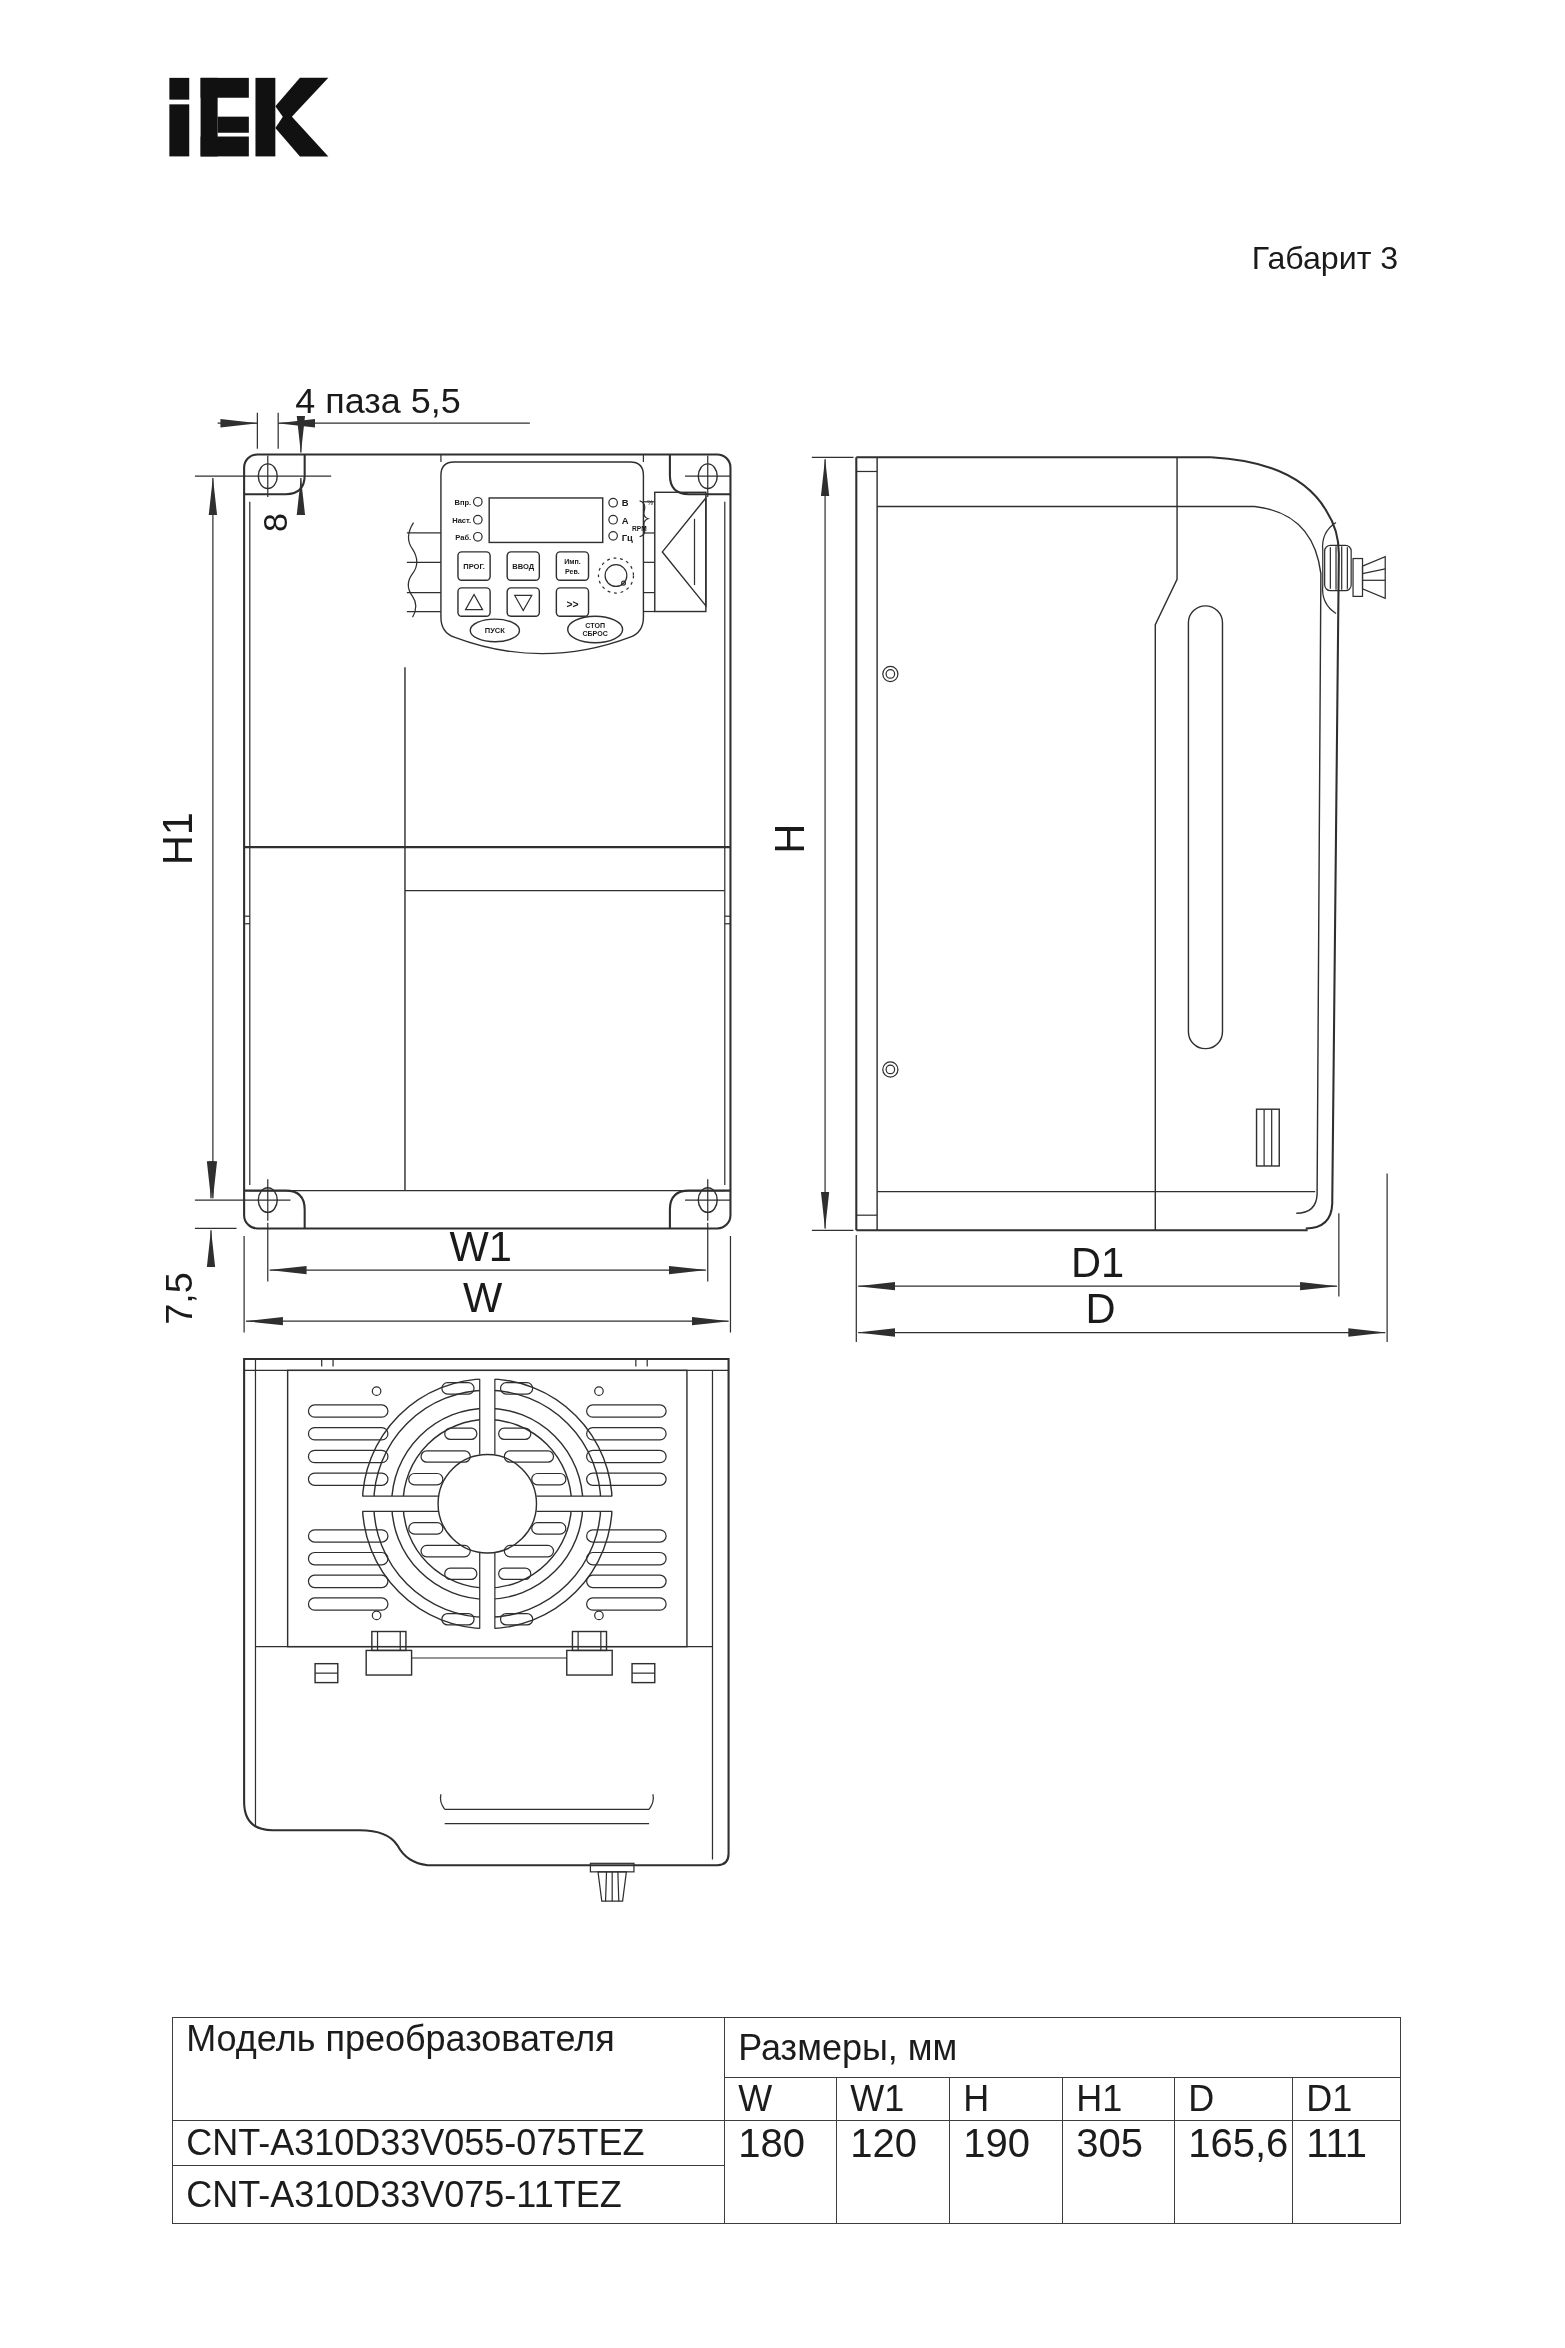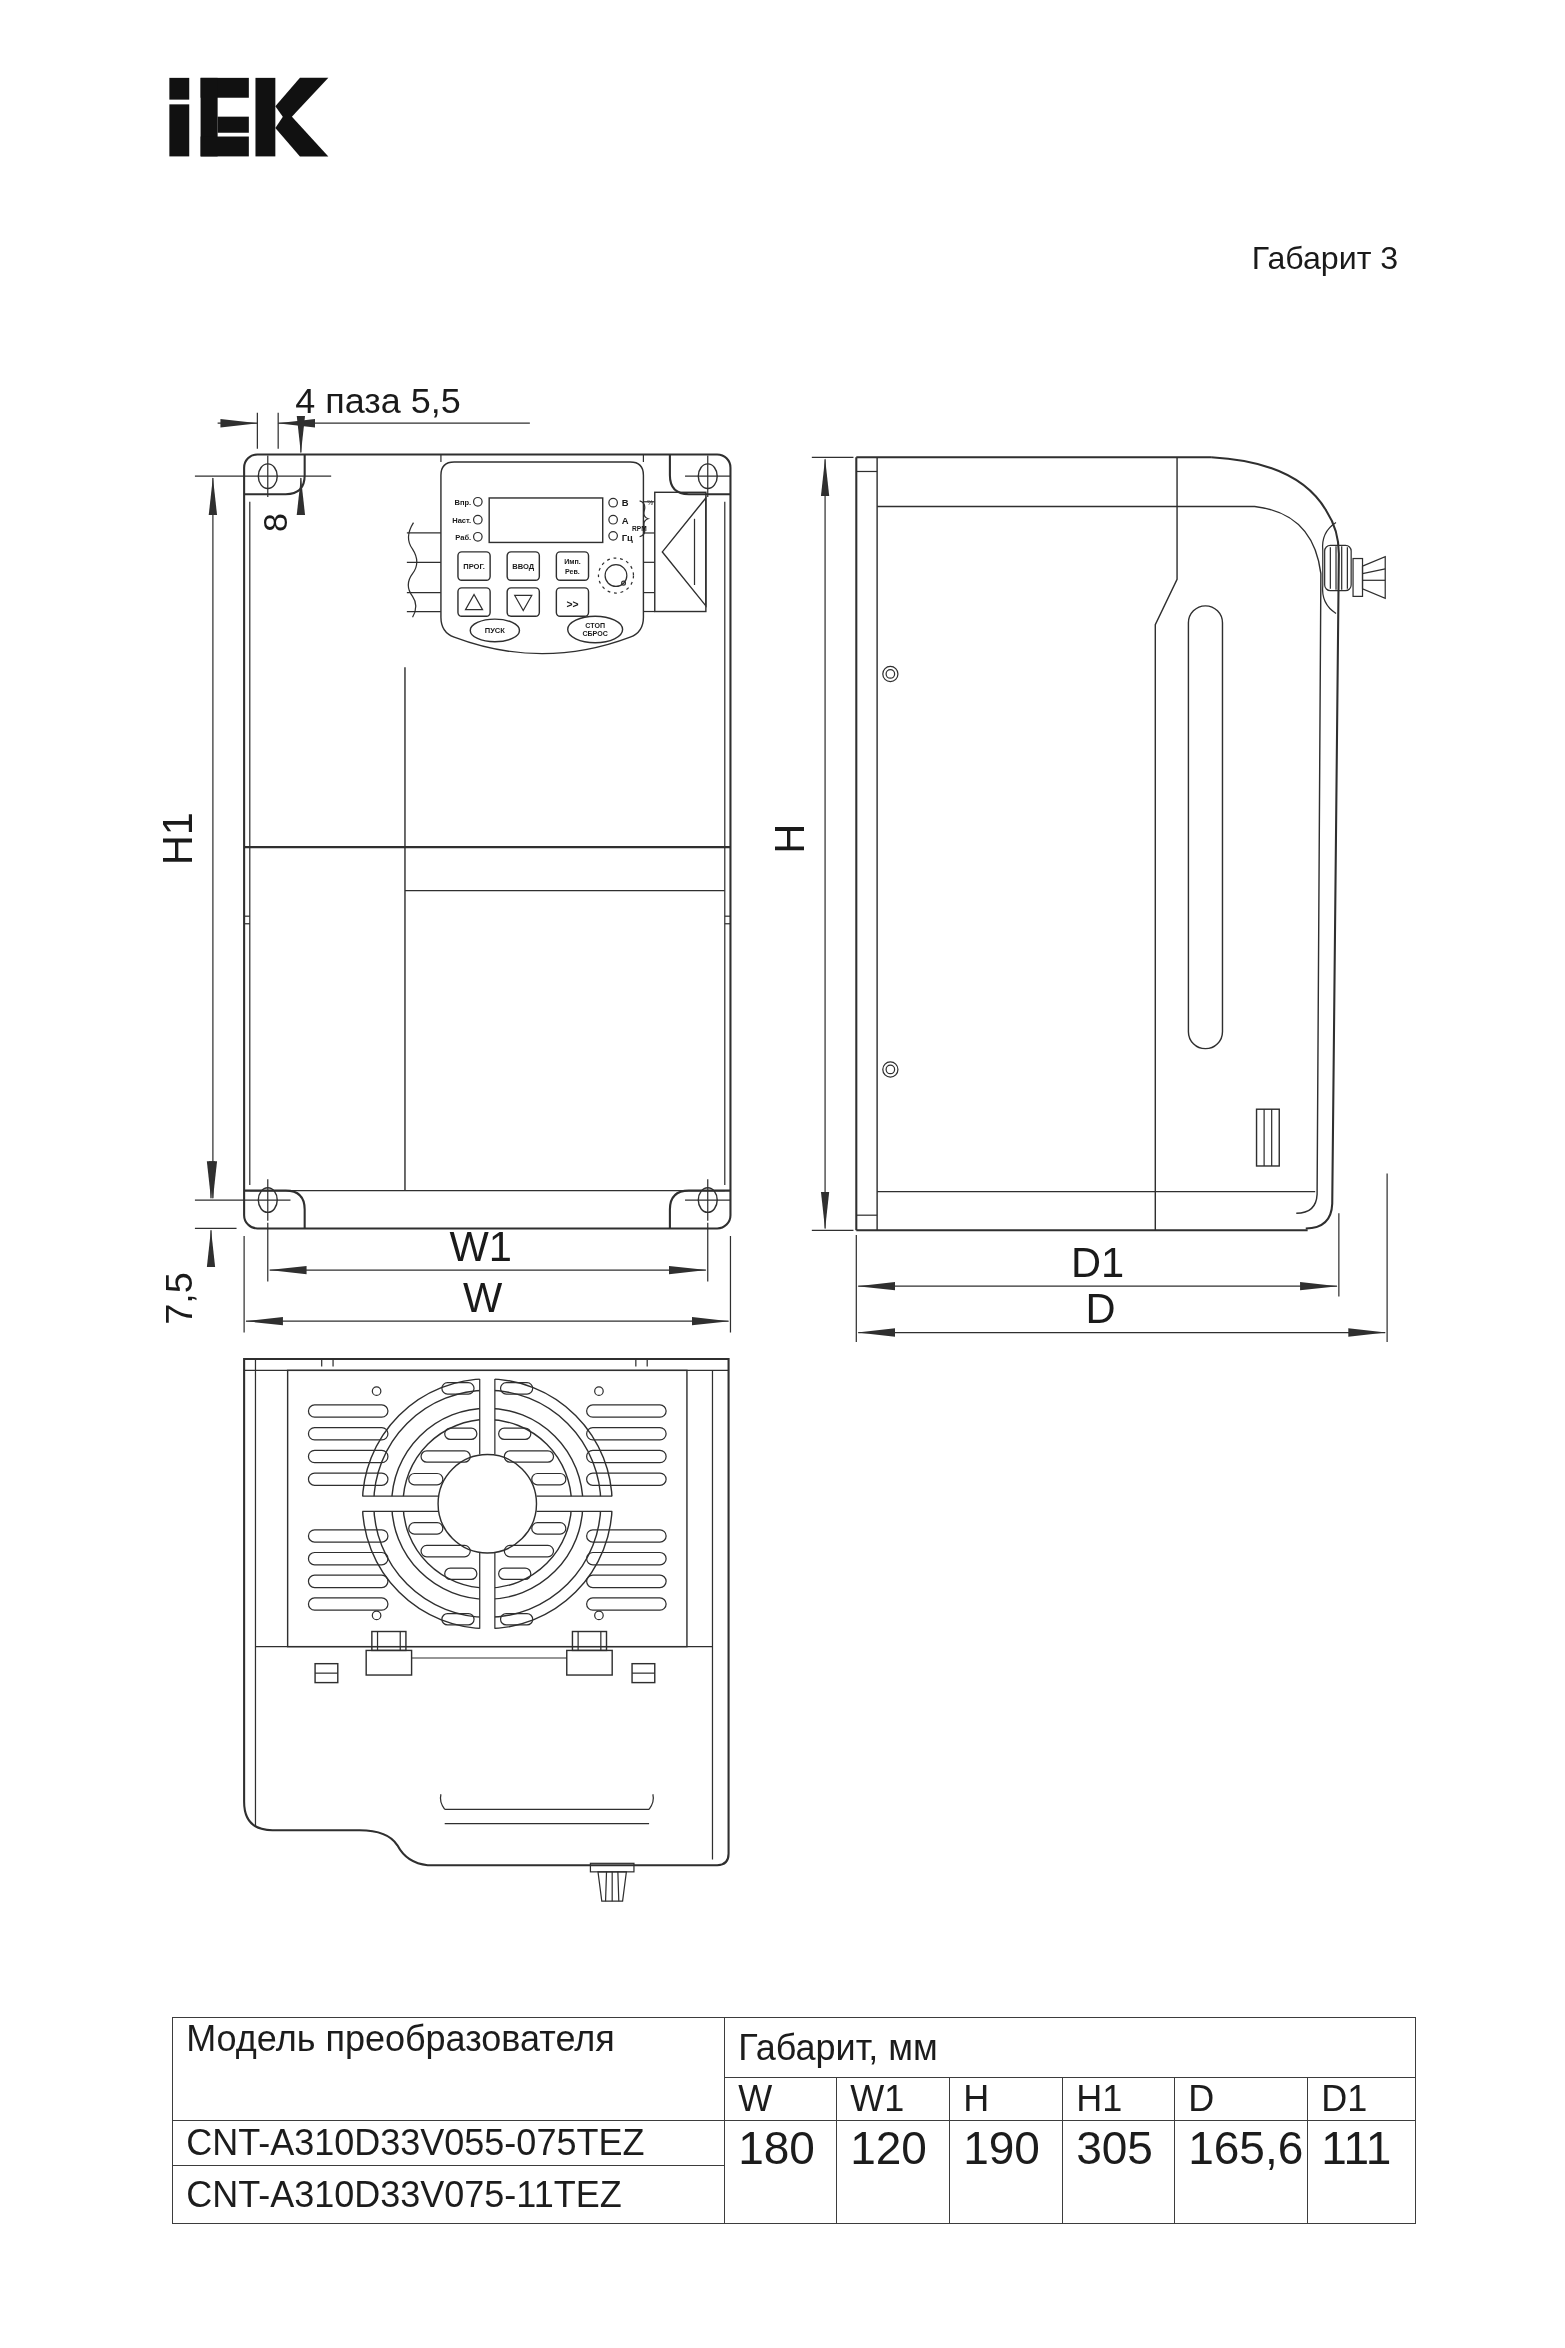--- a/index.html
+++ b/index.html
@@ -13,21 +13,21 @@
   .midtxt{font-size:38px;}
   .tinytxt{font-size:8px;}
   table.dims{position:absolute;left:172px;top:2017px;border-collapse:collapse;table-layout:fixed;
     font-size:36px;color:#1c1c1c;padding-left:15px;}
   table.dims td{border:1.9px solid #3d3d3d;padding:0 3.8px 0 13.2px;overflow:hidden;white-space:nowrap;}
   td.hd-model{vertical-align:top;padding-top:7.6px;}
   td.hd-sizes{vertical-align:middle;height:59px;}
   td.hd-col{vertical-align:middle;height:40px;font-size:36px;}
   td.cell-model{vertical-align:middle;height:44px;}
   td.cell-model2{vertical-align:middle;height:57px;}
-  td.cell-val{vertical-align:top;padding-top:5.7px;font-size:46px;}
+  td.cell-val{vertical-align:top;padding-top:5.7px;font-size:40px;}
 </style>
 </head>
 <body>
 
 <svg width="1565" height="2349" viewBox="0 0 1654 2482">
   <defs>
     <marker id="arr" viewBox="0 0 40 12" markerWidth="40" markerHeight="12" refX="39" refY="6" orient="auto-start-reverse" markerUnits="userSpaceOnUse">
       <path d="M40 6 L0 1.6 L0 10.4 Z" fill="#2f2f2f"></path>
     </marker>
   </defs>
@@ -339,21 +339,21 @@
       <col style="width:112px">
       <col style="width:113px">
     <col style="width:113px">
       <col style="width:112px">
       <col style="width:111px">
       <col style="width:108px">
   </colgroup>
   <tbody>
     <tr>
       <td class="hd-model" rowspan="2">Модель преобразователя</td>
-      <td class="hd-sizes" colspan="6">Габарит, мм</td>
+      <td class="hd-sizes" colspan="6">Размеры, мм</td>
     </tr>
     <tr>
       <td class="hd-col">W</td>
       <td class="hd-col">W1</td>
       <td class="hd-col">H</td>
       <td class="hd-col">H1</td>
       <td class="hd-col">D</td>
       <td class="hd-col">D1</td>
     </tr>
     <tr>

